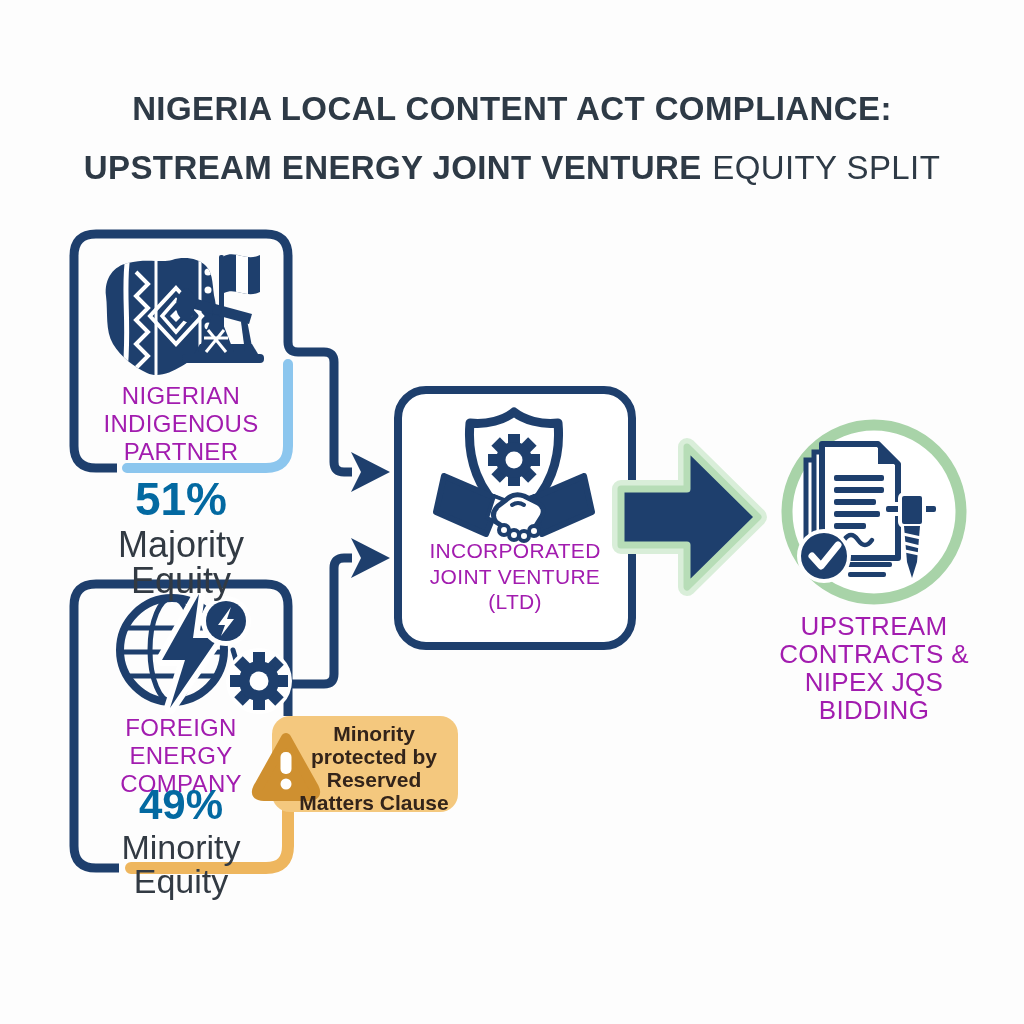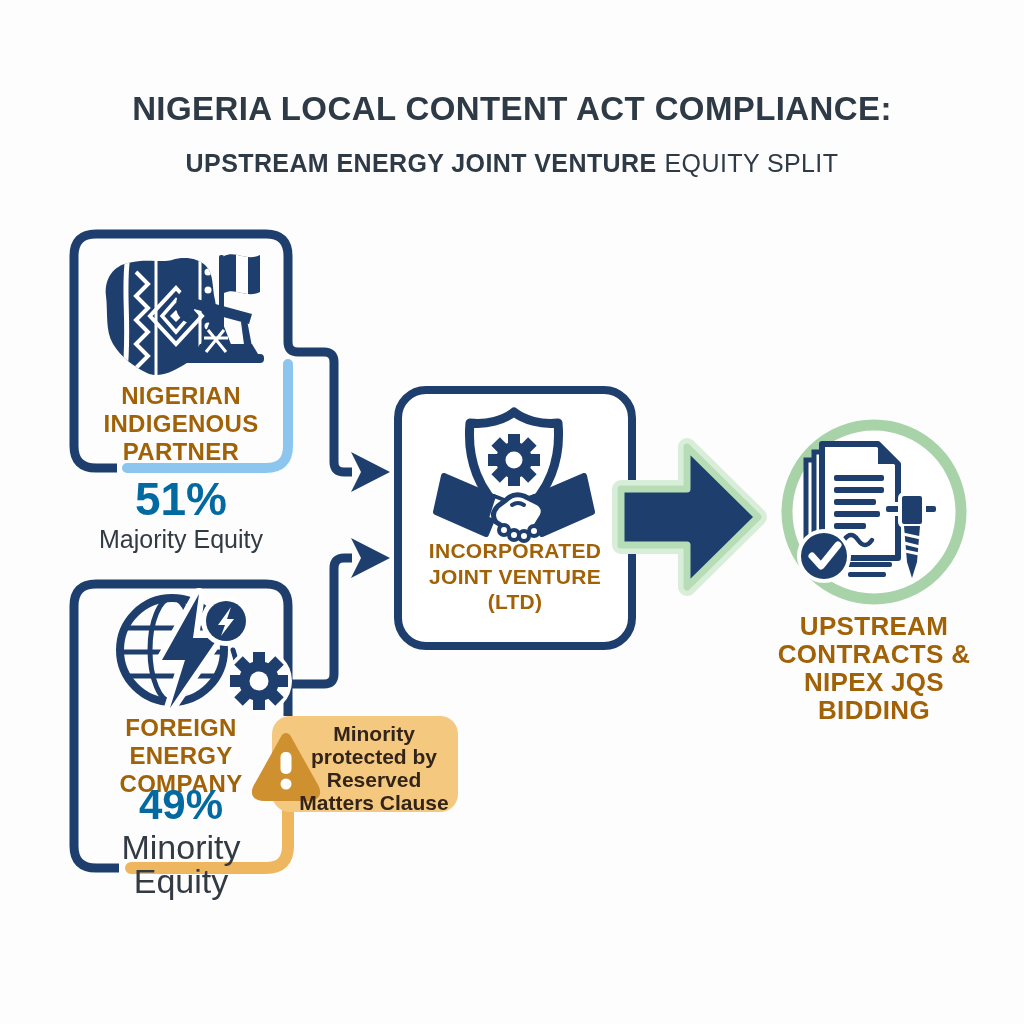--- a/index.html
+++ b/index.html
@@ -10,30 +10,30 @@
   }
   html,body{margin:0;padding:0;background:#fff;}
   .canvas{
     position:relative;width:1024px;height:1024px;background:var(--bg);
     font-family:"Liberation Sans", sans-serif;overflow:hidden;
   }
   .layer{position:absolute;left:0;top:0;width:1024px;height:1024px;}
   .txt{position:absolute;text-align:center;white-space:pre-line;color:var(--text-dark);}
   .title{left:0;right:0;top:70px;line-height:1.2;letter-spacing:.4px;text-align:center;}
   .title .t1{font-size:33px;font-weight:700;}
-  .title .t2{font-size:25px;}
+  .title .t2{font-size:33px;}
   .title .t2 .strong{font-weight:700;}
   .title .t2 .light{font-weight:400;margin-left:.32em;}
-  .node-label{font-size:24px;font-weight:700;line-height:1.16;color:#a16207;letter-spacing:.3px;}
+  .node-label{font-size:24px;font-weight:400;line-height:1.16;color:#a21caf;letter-spacing:.3px;}
   .label-indigenous{left:74px;top:382px;width:214px;}
   .label-foreign{left:74px;top:714px;width:214px;}
   .label-jv{left:398px;top:538px;width:234px;font-size:21px;line-height:1.22;}
   .label-outcome{left:764px;top:612px;width:220px;font-size:26px;line-height:1.08;}
   .equity-value{font-size:46px;font-weight:700;line-height:1;color:#0369a1;}
-  .equity-label{font-size:25px;font-weight:500;line-height:1;color:#323a43;}
+  .equity-label{font-size:36px;font-weight:500;line-height:1;color:#323a43;}
   .val-majority{left:74px;top:476px;width:214px;}
   .lbl-majority{left:74px;top:527px;width:214px;}
   .val-minority{left:74px;top:784px;width:214px;font-size:42px;}
   .lbl-minority{left:74px;top:830px;width:214px;font-size:34px;}
   .callout-label{left:296px;top:723px;width:156px;font-size:21px;font-weight:700;
     line-height:1.09;color:var(--callout-text);}
 </style>
 </head>
 <body>
 

